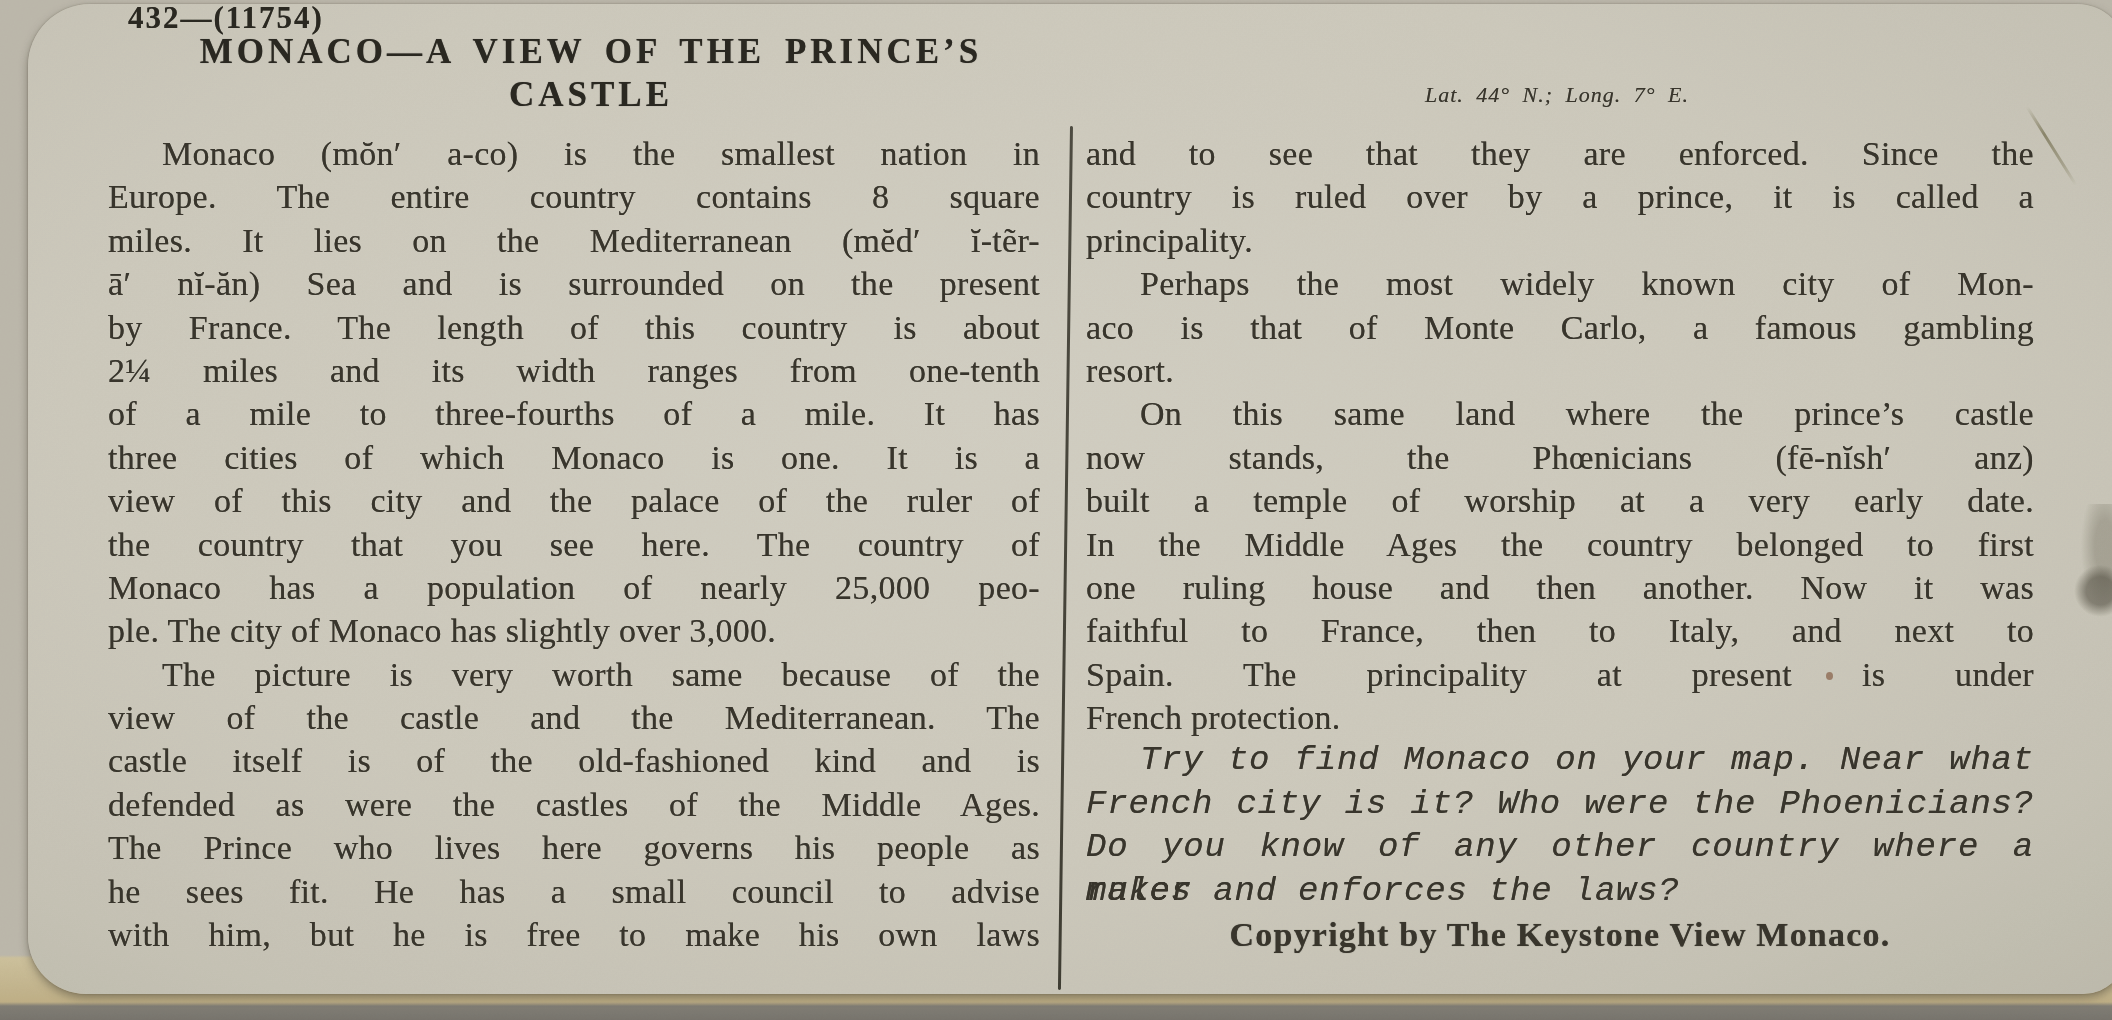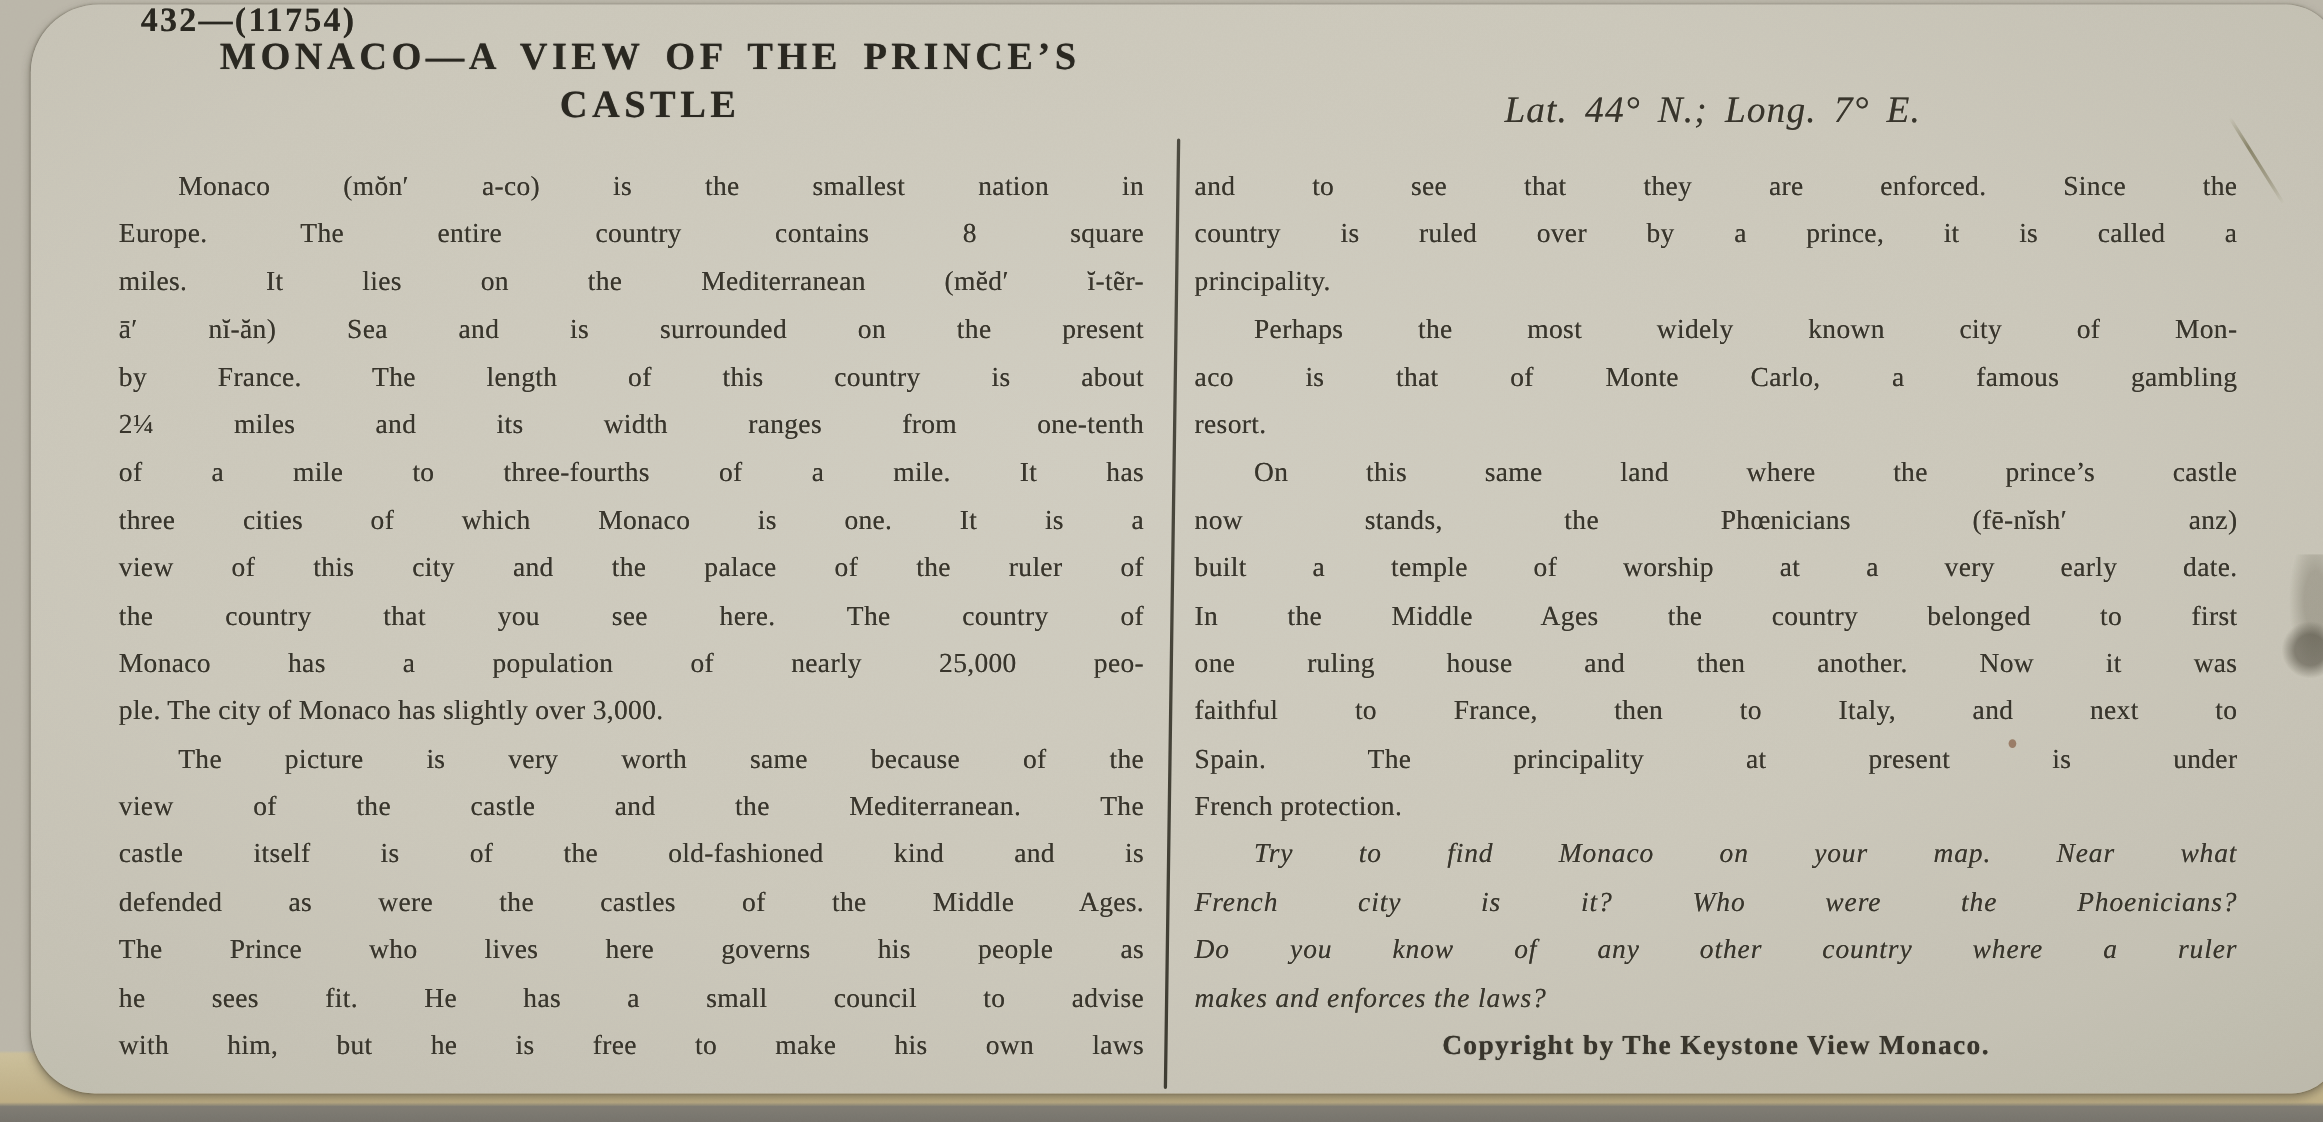--- a/index.html
+++ b/index.html
@@ -26,44 +26,44 @@
   }
   .title{
     position:absolute;left:88px;top:26px;width:950px;text-align:center;
     font-size:35px;line-height:43px;font-weight:700;
     letter-spacing:4px;word-spacing:7px;color:var(--title-ink);
     text-shadow:0 0 .7px rgba(44,42,35,.65);
     font-family:Liberation Serif, serif;
   }
   .coords{
     position:absolute;left:1055px;top:78px;width:948px;text-align:center;
-    font-style:italic;font-size:34px;letter-spacing:1px;word-spacing:6px;
+    font-style:italic;font-size:22px;letter-spacing:1px;word-spacing:6px;
     color:var(--ink);text-shadow:0 0 .5px rgba(59,56,47,.6);
   }
   .divider{
     position:absolute;left:1042px;top:122px;width:3px;height:864px;
     background:linear-gradient(to bottom, rgba(58,56,46,.85), rgba(58,56,46,.95));
     transform:rotate(.8deg);transform-origin:top center;border-radius:2px;
   }
   .col{
-    position:absolute;top:144px;
-    font-size:25px;color:var(--ink);
+    position:absolute;top:128px;
+    font-size:34px;color:var(--ink);
     text-shadow:0 0 .6px rgba(59,56,47,.75);
   }
   .col-left{left:80px;width:932px;}
   .col-right{left:1058px;width:948px;}
   .line{
     height:43.4px;line-height:43.4px;
     text-align:justify;text-align-last:justify;
     letter-spacing:.3px;white-space:normal;
   }
   .line.last{text-align-last:left;}
   .para.indent .line:first-child{text-indent:54px;}
   .para.questions{font-style:italic;}
-  .para.questions .line{letter-spacing:.8px;}
+  .para.questions .line{letter-spacing:.8px;font-family:Liberation Mono, monospace;}
   .para.copyright .line{
     text-align-last:center;font-weight:700;letter-spacing:1.2px;
     text-shadow:0 0 .8px rgba(44,42,35,.7);
   }
   .scratch{
     position:absolute;left:2022px;top:96px;width:3px;height:92px;
     background:linear-gradient(to bottom, rgba(122,116,82,0), rgba(110,104,70,.65) 35%, rgba(110,104,70,.35) 75%, rgba(110,104,70,0));
     transform:rotate(-32deg);border-radius:2px;
   }
   .stain{

